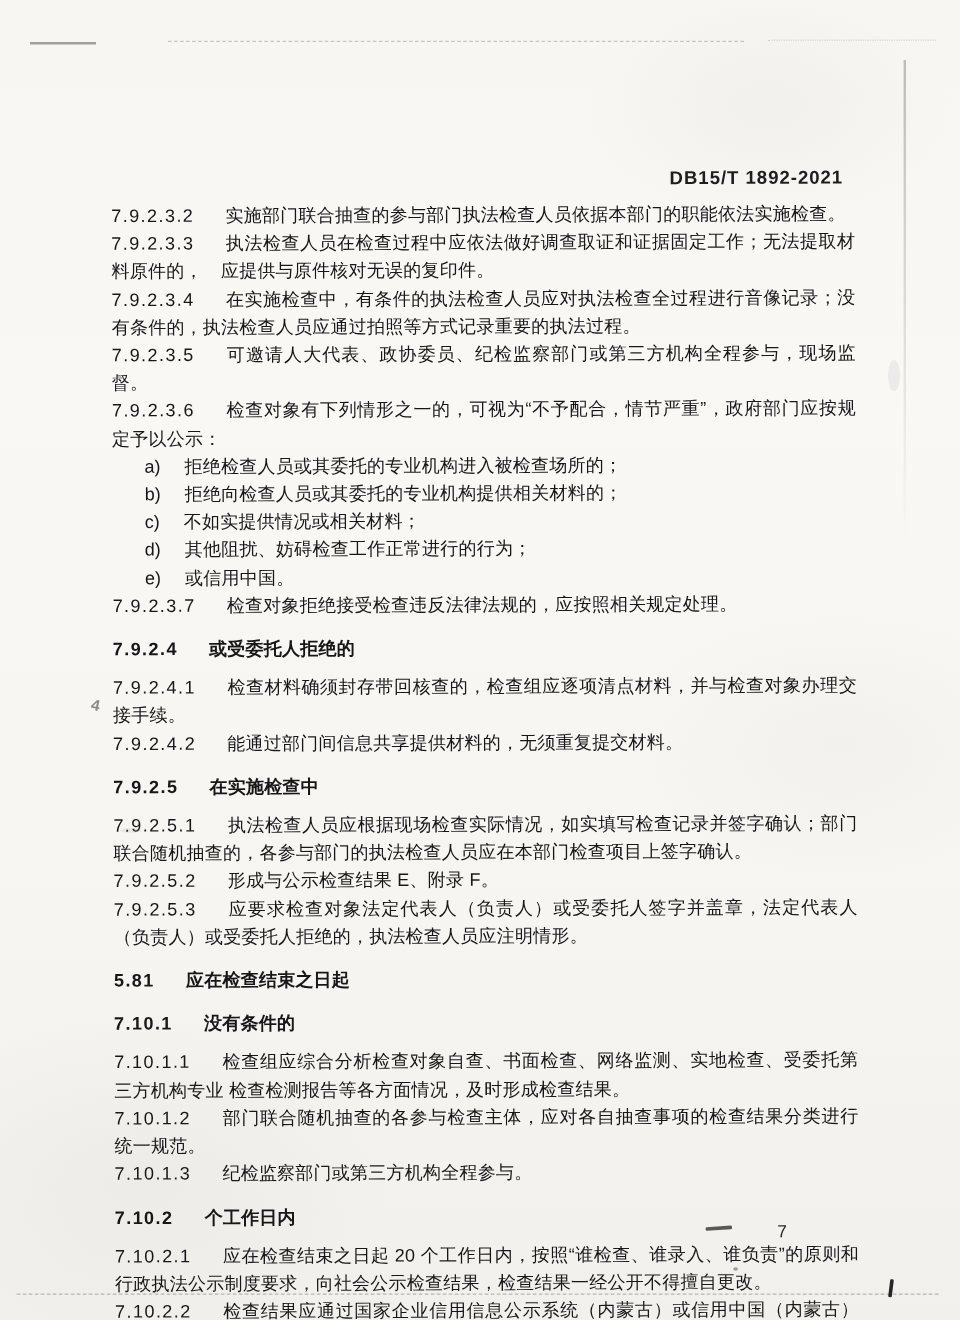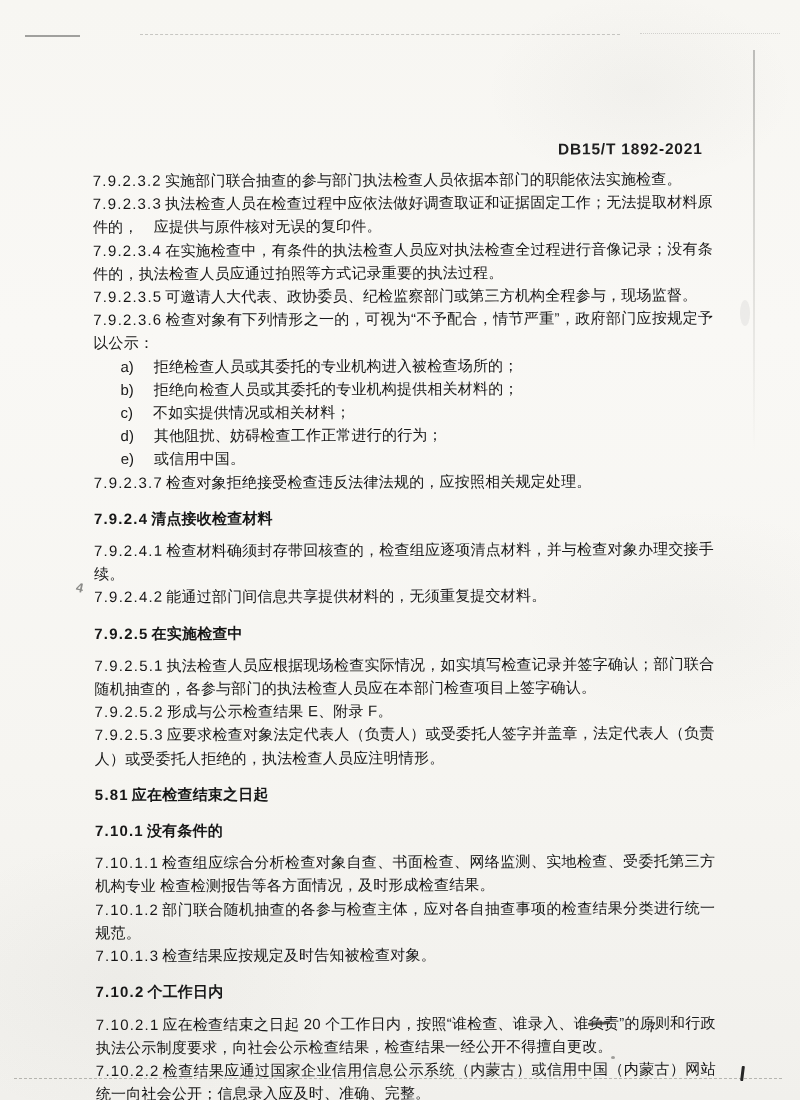--- a/index.html
+++ b/index.html
@@ -27,21 +27,21 @@
     letter-spacing: 0.8px; color: #1e1e1e;
   }
   .content {
     position: absolute; top: 168px; left: 94px; width: 620px;
     font-size: 15px; line-height: 23.2px; text-align: justify;
     color: #171717; letter-spacing: 0.2px;
   }
   .para { margin: 0; }
   .heading { font-weight: 700; margin: 13px 0 9px; }
   .list-item { padding-left: 27px; }
-  .num { letter-spacing: 1.2px; margin-right: 3px; white-space: nowrap; }
+  .num { letter-spacing: 1.2px; margin-right: 26px; white-space: nowrap; }
   .list-item .num { letter-spacing: 0; margin-right: 20px; }
   .page-number {
     position: absolute; top: 1020px; left: 646px;
     font-size: 14.5px; color: #2a2a2a; letter-spacing: 1px;
   }
   
   .art { position: absolute; pointer-events: none; }
   .edge-top-dash-dark { top: 35px; left: 25px; width: 55px; height: 0; border-top: 2px solid rgba(90,90,88,0.55); }
   .edge-top-dotted-1 { top: 34px; left: 140px; width: 480px; height: 0; border-top: 1px dashed rgba(120,120,115,0.38); }
   .edge-top-dotted-2 { top: 33px; left: 640px; width: 140px; height: 0; border-top: 1px dotted rgba(130,130,125,0.30); }
@@ -75,32 +75,32 @@
       <div class="para"><span class="num">7.9.2.3.3</span><span class="txt">执法检查人员在检查过程中应依法做好调查取证和证据固定工作；无法提取材料原件的，　应提供与原件核对无误的复印件。</span></div>
       <div class="para"><span class="num">7.9.2.3.4</span><span class="txt">在实施检查中，有条件的执法检查人员应对执法检查全过程进行音像记录；没有条件的，执法检查人员应通过拍照等方式记录重要的执法过程。</span></div>
       <div class="para"><span class="num">7.9.2.3.5</span><span class="txt">可邀请人大代表、政协委员、纪检监察部门或第三方机构全程参与，现场监督。</span></div>
       <div class="para"><span class="num">7.9.2.3.6</span><span class="txt">检查对象有下列情形之一的，可视为“不予配合，情节严重”，政府部门应按规定予以公示：</span></div>
       <div class="list-item"><span class="num">a)</span><span class="txt">拒绝检查人员或其委托的专业机构进入被检查场所的；</span></div>
       <div class="list-item"><span class="num">b)</span><span class="txt">拒绝向检查人员或其委托的专业机构提供相关材料的；</span></div>
       <div class="list-item"><span class="num">c)</span><span class="txt">不如实提供情况或相关材料；</span></div>
       <div class="list-item"><span class="num">d)</span><span class="txt">其他阻扰、妨碍检查工作正常进行的行为；</span></div>
       <div class="list-item"><span class="num">e)</span><span class="txt">或信用中国。</span></div>
       <div class="para"><span class="num">7.9.2.3.7</span><span class="txt">检查对象拒绝接受检查违反法律法规的，应按照相关规定处理。</span></div>
-      <div class="heading"><span class="num">7.9.2.4</span><span class="txt">清点接收检查材料</span></div>
+      <div class="heading"><span class="num">7.9.2.4</span><span class="txt">或受委托人拒绝的</span></div>
       <div class="para"><span class="num">7.9.2.4.1</span><span class="txt">检查材料确须封存带回核查的，检查组应逐项清点材料，并与检查对象办理交接手续。</span></div>
       <div class="para"><span class="num">7.9.2.4.2</span><span class="txt">能通过部门间信息共享提供材料的，无须重复提交材料。</span></div>
       <div class="heading"><span class="num">7.9.2.5</span><span class="txt">在实施检查中</span></div>
       <div class="para"><span class="num">7.9.2.5.1</span><span class="txt">执法检查人员应根据现场检查实际情况，如实填写检查记录并签字确认；部门联合随机抽查的，各参与部门的执法检查人员应在本部门检查项目上签字确认。</span></div>
       <div class="para"><span class="num">7.9.2.5.2</span><span class="txt">形成与公示检查结果 E、附录 F。</span></div>
       <div class="para"><span class="num">7.9.2.5.3</span><span class="txt">应要求检查对象法定代表人（负责人）或受委托人签字并盖章，法定代表人（负责人）或受委托人拒绝的，执法检查人员应注明情形。</span></div>
       <div class="heading"><span class="num">5.81</span><span class="txt">应在检查结束之日起</span></div>
       <div class="heading"><span class="num">7.10.1</span><span class="txt">没有条件的</span></div>
       <div class="para"><span class="num">7.10.1.1</span><span class="txt">检查组应综合分析检查对象自查、书面检查、网络监测、实地检查、受委托第三方机构专业 检查检测报告等各方面情况，及时形成检查结果。</span></div>
       <div class="para"><span class="num">7.10.1.2</span><span class="txt">部门联合随机抽查的各参与检查主体，应对各自抽查事项的检查结果分类进行统一规范。</span></div>
-      <div class="para"><span class="num">7.10.1.3</span><span class="txt">检查结果应按规定及时告知被检查对象。</span></div>
+      <div class="para"><span class="num">7.10.1.3</span><span class="txt">纪检监察部门或第三方机构全程参与。</span></div>
       <div class="heading"><span class="num">7.10.2</span><span class="txt">个工作日内</span></div>
       <div class="para"><span class="num">7.10.2.1</span><span class="txt">应在检查结束之日起 20 个工作日内，按照“谁检查、谁录入、谁负责”的原则和行政执法公示制度要求，向社会公示检查结果，检查结果一经公开不得擅自更改。</span></div>
       <div class="para"><span class="num">7.10.2.2</span><span class="txt">检查结果应通过国家企业信用信息公示系统（内蒙古）或信用中国（内蒙古）网站统一向社会公开；信息录入应及时、准确、完整。</span></div>
     </main>
 
   <div class="page-number">7</div>
 </div>
 
 <div class="art edge-top-dash-dark"></div>
 <div class="art edge-top-dotted-1"></div>

